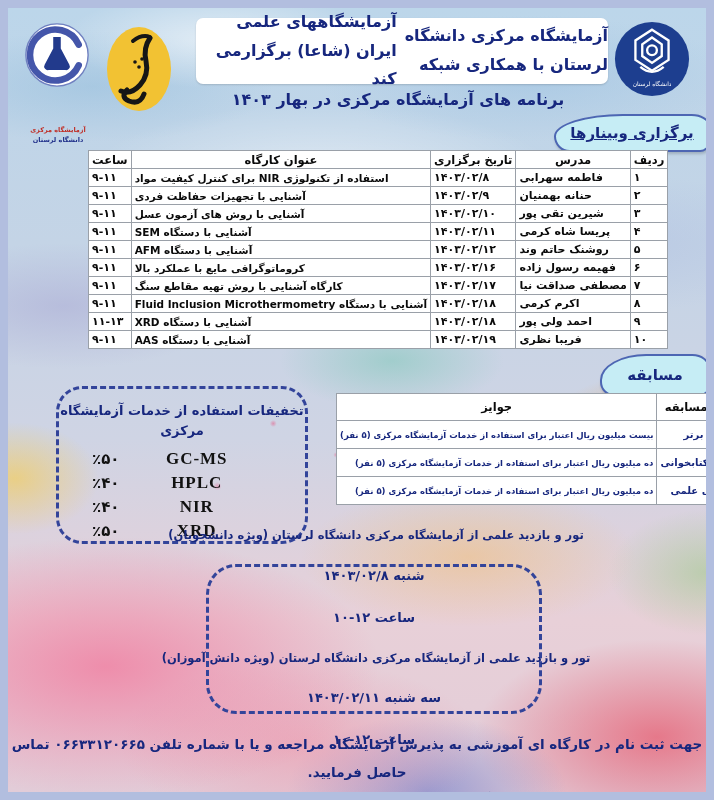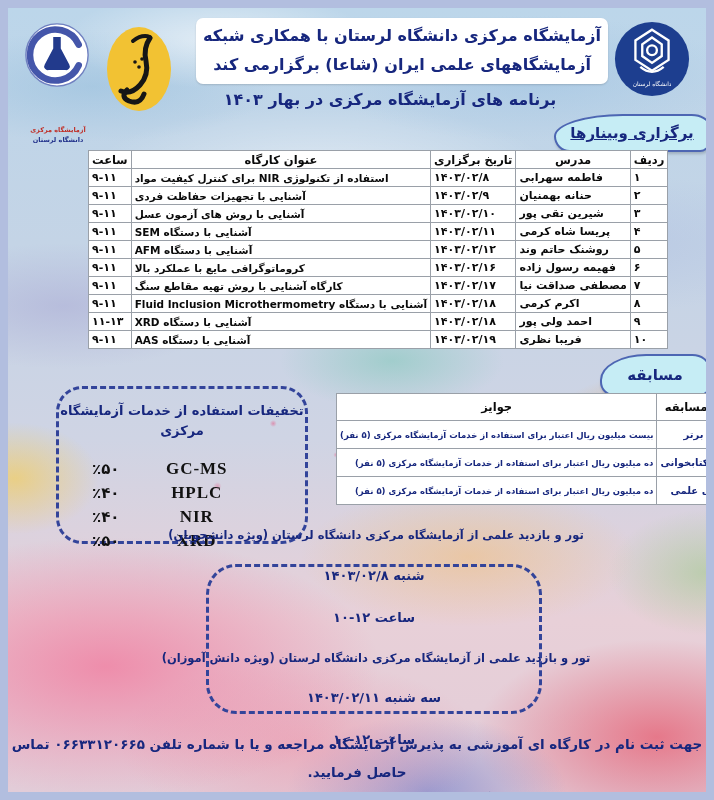--- a/index.html
+++ b/index.html
@@ -33,25 +33,25 @@
       radial-gradient(140px 90px at 100% 72%, rgba(150,200,130,.5), transparent 70%),
       linear-gradient(180deg,#bcd6ea 0%,#c4d4e6 30%,#cfd4e4 55%,#e8d0d8 78%,#e2ccd8 100%);
   }
   .abs{position:absolute;}
   .navy{color:var(--navy,#17277e);}
   .ltr{direction:ltr;unicode-bidi:isolate;display:inline-block;}
 
   
   .header-box{
     left:188px;top:10px;width:412px;height:66px;background:#fff;border-radius:7px;
-    display:flex;flex-direction:column;justify-content:center;align-items:center;
+    display:flex;flex-direction:row;justify-content:center;align-items:center;
     font-size:16px;font-weight:bold;line-height:1.8;text-align:right;
     box-shadow:0 1px 2px rgba(0,0,0,.15);
   }
-  .subtitle{left:176px;top:82px;width:412px;text-align:center;font-size:16px;font-weight:bold;}
+  .subtitle{left:184px;top:82px;width:412px;text-align:center;font-size:16px;font-weight:bold;}
   .logo{display:block;}
   .lab-logo-text{left:0px;top:80px;width:100px;text-align:center;font-size:6.5px;font-weight:bold;line-height:1.5;margin-top:38px;}
   .lab-logo-text .l1{color:#c03028;}
   .lab-logo-text .l2{color:#20308a;}
 
   
   .tab{
     background:var(--tab_bg,#c6edf5);border:2px solid var(--tab_border,#4d66b3);
     color:var(--navy,#17277e);font-weight:bold;text-align:center;
     display:flex;align-items:center;justify-content:center;
@@ -78,21 +78,21 @@
   .competition-table td.c-ctitle{font-size:10px;}
   .competition-table td.c-prize{font-size:8.5px;} .ccol-title{width:85px;} .ccol-prize{width:213px;}
 
   
   .discount-box{
     left:48px;top:378px;width:252px;height:158px;
     border:3px dashed var(--dash,#33449a);border-radius:26px;
     padding-top:12px;box-sizing:border-box;
   }
   .discount-title{font-size:13px;font-weight:bold;text-align:center;line-height:1.55;}
-  .discount-list{margin-top:16px;}
+  .discount-list{margin-top:6px;}
   .disc-row{display:flex;direction:ltr;height:24px;align-items:center;}
   .disc-pct{width:38%;text-align:center;font-size:15px;font-weight:bold;color:#111;}
   .disc-name{width:36%;text-align:center;font-size:17px;font-weight:bold;color:#111;
     font-family:"Liberation Serif",serif;letter-spacing:1px;}
 
   
   .tour-box{
     left:198px;top:556px;width:336px;height:150px;
     border:3px dashed var(--dash,#33449a);border-radius:30px;box-sizing:border-box;
     display:flex;flex-direction:column;justify-content:center;align-items:center;

